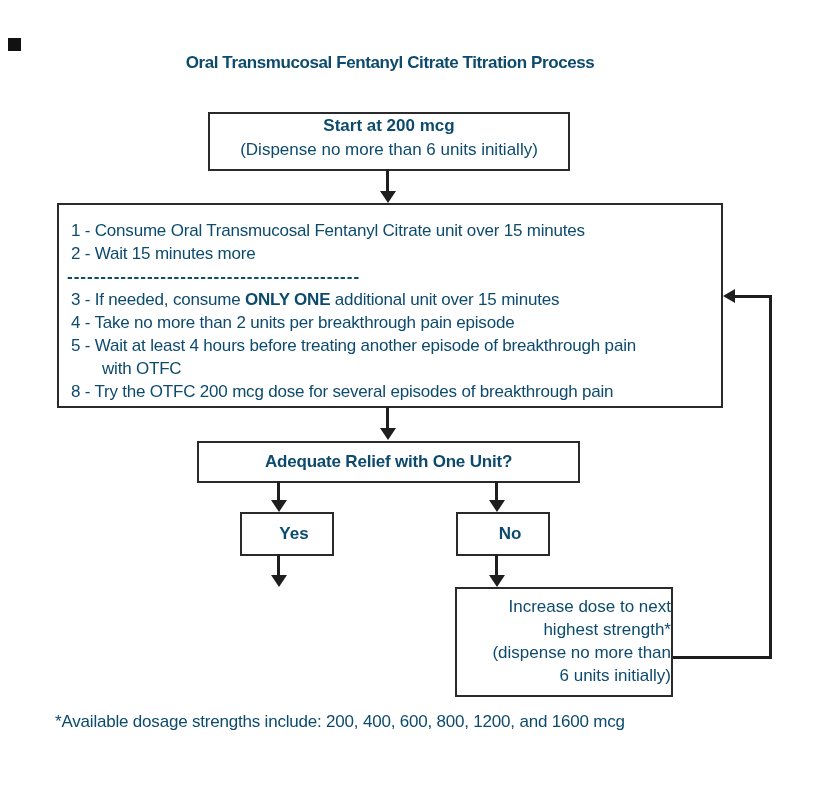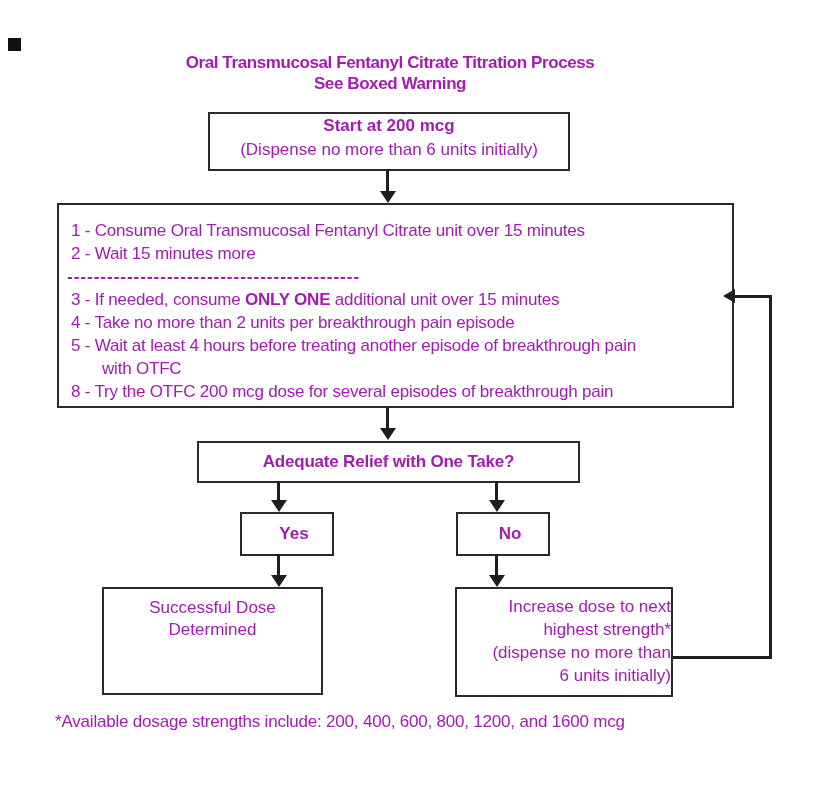--- a/index.html
+++ b/index.html
@@ -2,21 +2,21 @@
 <html><head>
 <meta charset="utf-8">
 <style>
   html, body { margin: 0; padding: 0; background: #ffffff; }
   .canvas {
     position: relative;
     width: 833px;
     height: 806px;
     background: #ffffff;
     font-family: "Liberation Sans", sans-serif;
-    color: #a21caf;
+    color: #0c4a6e;
     overflow: hidden;
   }
   .corner-mark {
     position: absolute;
     left: 8px; top: 38px;
     width: 13px; height: 13px;
     background: #111111;
   }
   .title {
     position: absolute;
@@ -38,21 +38,21 @@
     left: 208px; top: 112px;
     width: 358px; height: 55px;
     text-align: center;
     font-size: 17px;
     line-height: 24px;
   }
   .bold { font-weight: bold; }
   .steps-box {
     left: 57px; top: 203px;
     width: 650px; height: 187px;
-    padding: 14px 11px 0 12px;
+    padding: 14px 0 0 12px;
     font-size: 17px;
     line-height: 23px;
     letter-spacing: -0.2px;
   }
   .step-indent { padding-left: 31px; }
   .separator {
     font-weight: bold;
     letter-spacing: 1px;
     margin-left: -4px;
     white-space: nowrap;
@@ -137,21 +137,20 @@
 </style>
 </head>
 <body>
 
 <div class="canvas">
 
   <div class="corner-mark"></div>
 
   <div class="title">
     <div>Oral Transmucosal Fentanyl Citrate Titration Process</div>
-    <div>See Boxed Warning</div>
   </div>
 
   <div class="fbox start-box">
     <div class="bold">Start at 200 mcg</div>
     <div>(Dispense no more than 6 units initially)</div>
   </div>
 
   <div class="vline v1"></div>
   <div class="head-down h1"></div>
 
@@ -163,44 +162,40 @@
     <div>4 - Take no more than 2 units per breakthrough pain episode</div>
     <div>5 - Wait at least 4 hours before treating another episode of breakthrough pain</div>
     <div class="step-indent">with OTFC</div>
     <div>8 - Try the OTFC 200 mcg dose for several episodes of breakthrough pain</div>
   </div>
 
   <div class="vline v2"></div>
   <div class="head-down h2"></div>
 
   <div class="fbox decision-box">
-    <span>Adequate Relief with One Take?</span>
+    <span>Adequate Relief with One Unit?</span>
   </div>
 
   <div class="vline v3a"></div>
   <div class="head-down h3a"></div>
   <div class="vline v3b"></div>
   <div class="head-down h3b"></div>
 
   <div class="fbox yes-box">
     <span>Yes</span>
   </div>
   <div class="fbox no-box">
     <span>No</span>
   </div>
 
   <div class="vline v4a"></div>
   <div class="head-down h4a"></div>
   <div class="vline v4b"></div>
   <div class="head-down h4b"></div>
 
-  <div class="fbox success-box">
-    <div>Successful Dose</div>
-    <div>Determined</div>
-  </div>
 
   <div class="fbox increase-box">
     <div>Increase dose to next</div>
     <div>highest strength*</div>
     <div>(dispense no more than</div>
     <div>6 units initially)</div>
   </div>
 
   <div class="hline fb-bottom"></div>
   <div class="vline fb-vertical"></div>

